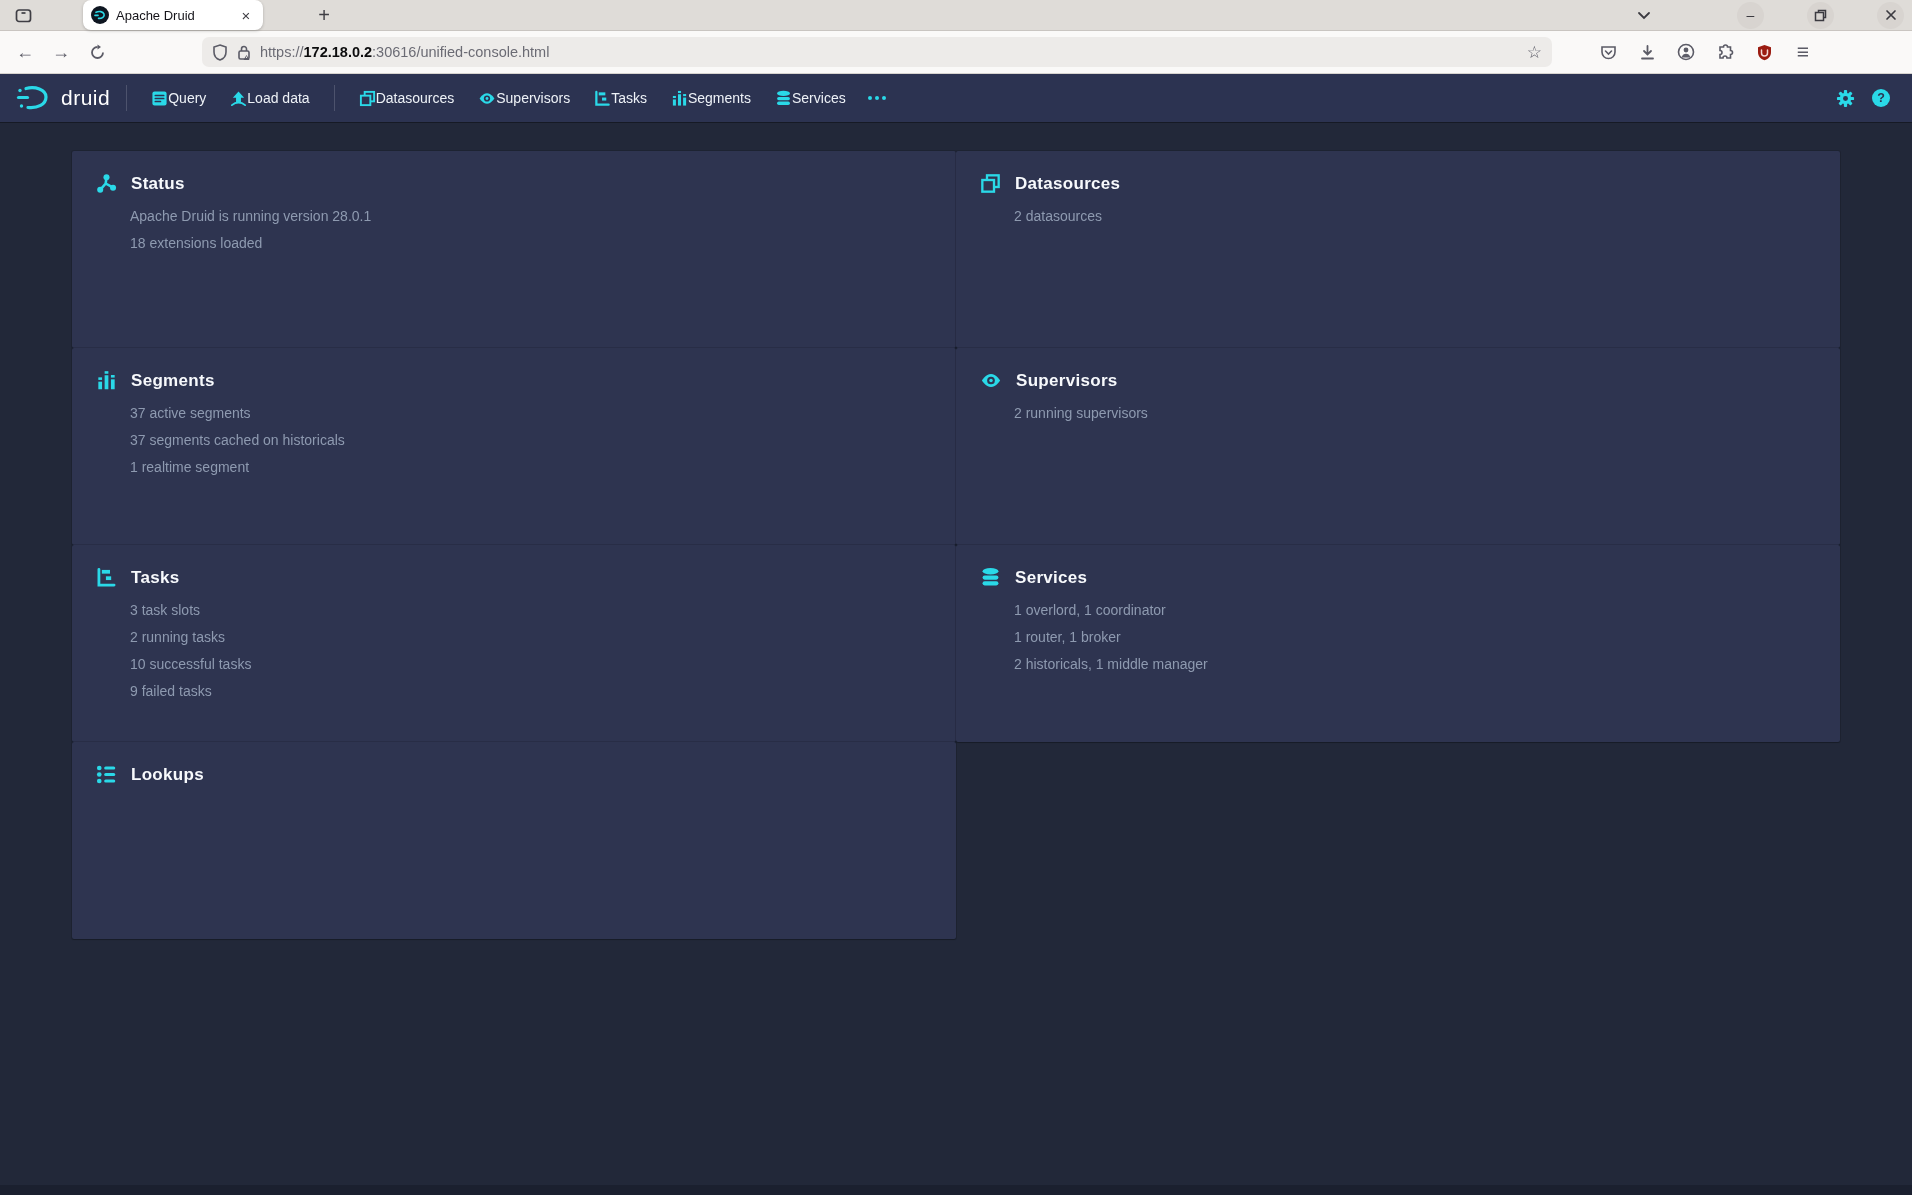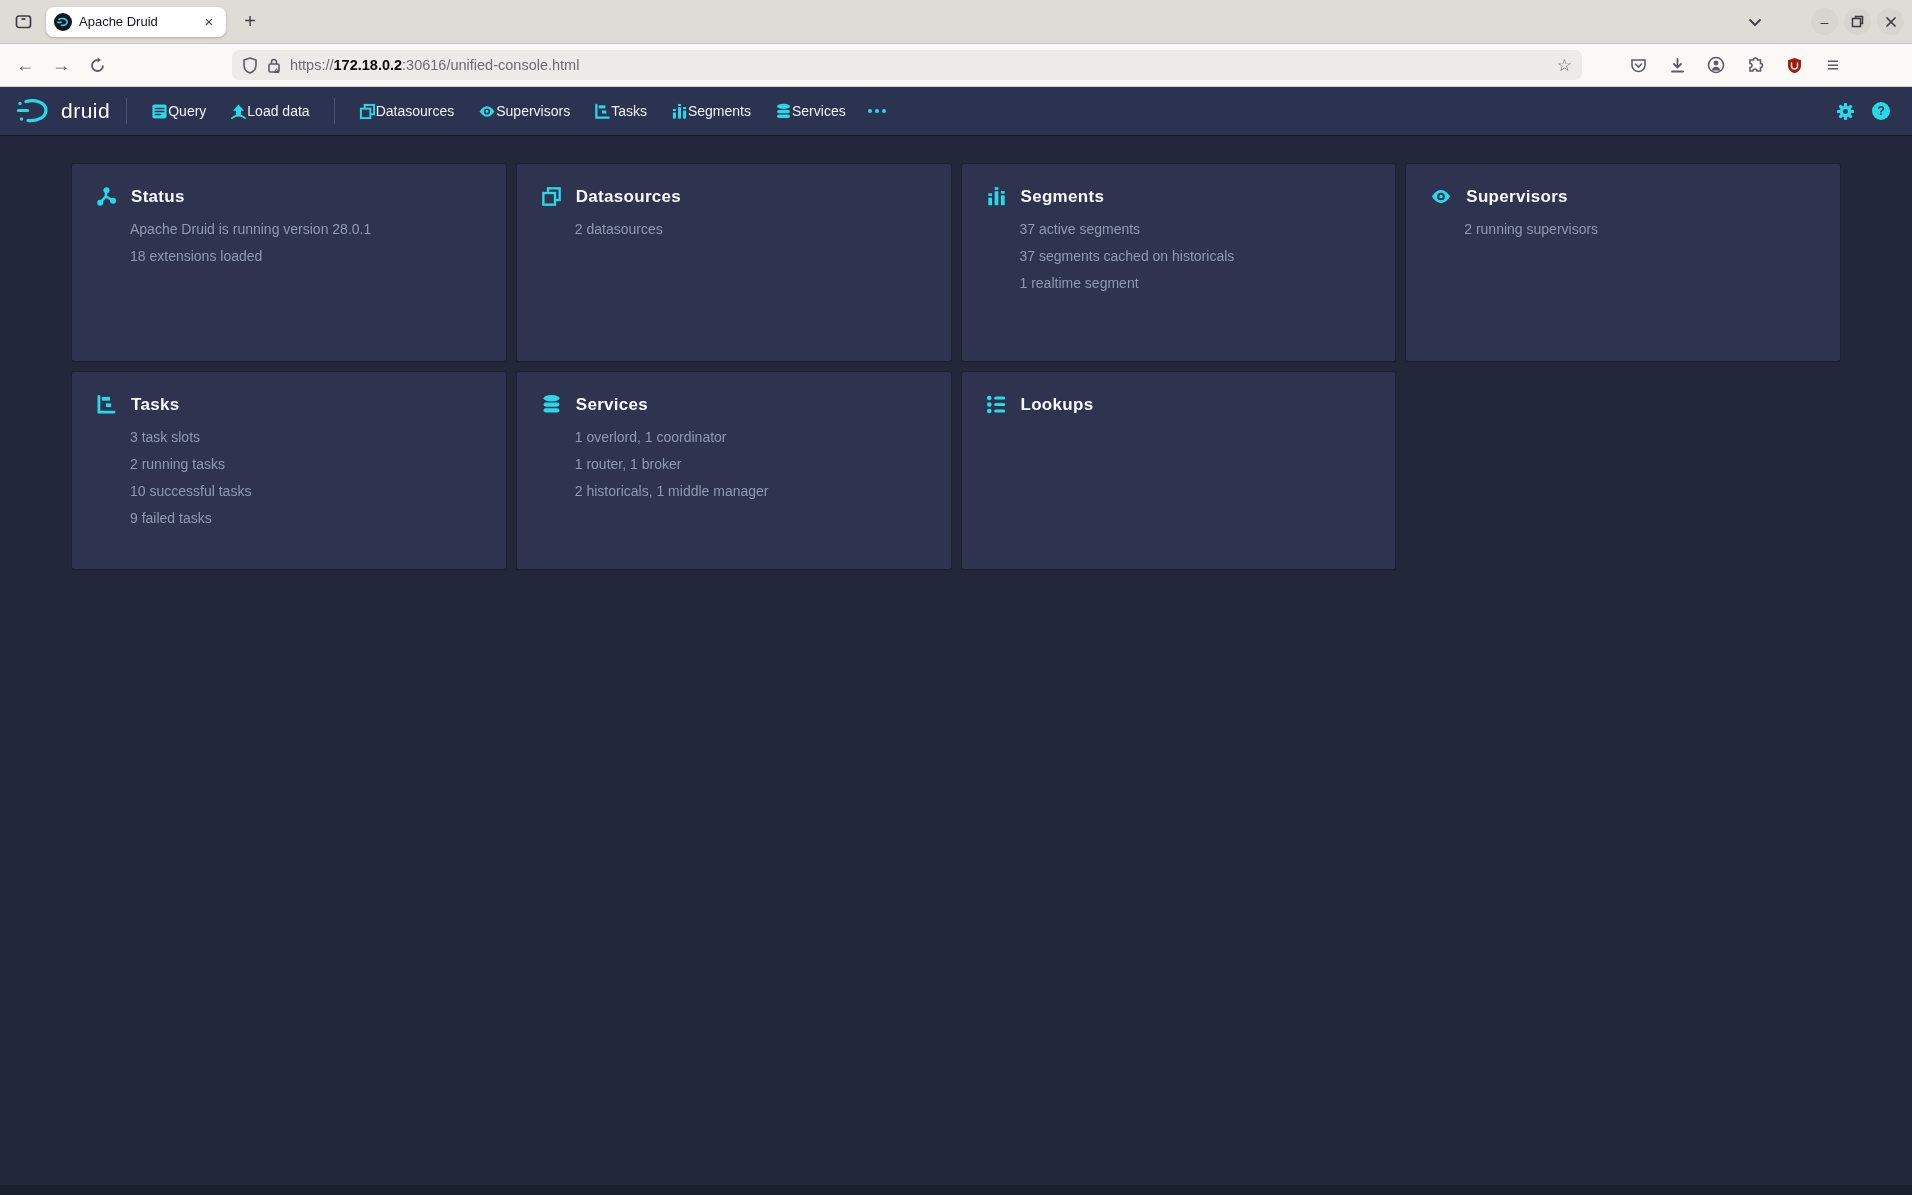--- a/index.html
+++ b/index.html
@@ -6,42 +6,42 @@
     --page-bg:#222839; --card-bg:#2e3450; --nav-bg:#2c3351; --accent:#2ad9e8;
     --body-text:#8e9ab0; --title-text:#f7f9fc; --nav-text:#eef2f7;
     --strip-bg:#dfdcd8; --toolbar-bg:#faf9f8; --urlbar-bg:#edebe9;
     --chrome-ink:#15141a; --chrome-dim:#5b5b66; --chrome-line:#c9c5c1;
   }
   *{margin:0;padding:0;box-sizing:border-box;}
   html,body{width:1912px;height:1195px;overflow:hidden;}
   body{font-family:"Liberation Sans","DejaVu Sans",sans-serif;background:var(--page-bg);}
 
   
-  .tabstrip{height:44px;background:var(--strip-bg);display:flex;align-items:center;
-    border-bottom:1px solid var(--chrome-line);padding:15px 8px;}
+  .tabstrip{height:31px;background:var(--strip-bg);display:flex;align-items:center;
+    border-bottom:1px solid var(--chrome-line);padding:15px 8px;gap:37px;}
   .ffview{width:30px;height:30px;display:flex;align-items:center;justify-content:center;
     border-radius:6px;margin-right:8px;}
   .tab{width:180px;height:30px;background:#fff;border-radius:8px;display:flex;align-items:center;
     padding:0 8px;box-shadow:0 1px 3px rgba(0,0,0,.22);gap:7px;}
   .tab-title{font-size:13px;color:var(--chrome-ink);flex:1;white-space:nowrap;overflow:hidden;}
   .tab-close{font-size:15px;color:#3f3e44;width:18px;height:18px;display:flex;align-items:center;
     justify-content:center;border-radius:4px;}
   .newtab{font-size:20px;color:#3f3e44;width:28px;height:28px;display:flex;align-items:center;
     justify-content:center;margin-left:10px;border-radius:6px;}
   .strip-spacer{flex:1;}
   .tab-chevron{margin-right:42px;display:flex;}
   .winbtn{width:27px;height:27px;border-radius:50%;background:#d8d4d0;display:flex;align-items:center;
     justify-content:center;margin-left:6px;color:#3b3a40;font-size:14px;}
 
   .toolbar{height:43px;background:var(--toolbar-bg);display:flex;align-items:center;
     border-bottom:1px solid #d7d3cf;padding:0 10px;}
   .navbtn{width:30px;height:30px;display:flex;align-items:center;justify-content:center;
     color:var(--chrome-dim);font-size:18px;border-radius:6px;margin-right:6px;}
   .urlbar{flex:0 0 1350px;height:30px;background:var(--urlbar-bg);border-radius:7px;display:flex;
-    align-items:center;padding:0 10px;margin-left:114px;gap:8px;}
+    align-items:center;padding:0 10px;margin-left:84px;gap:8px;}
   .urltext{font-size:14.5px;flex:1;white-space:nowrap;overflow:hidden;}
   .urltext .scheme,.urltext .rest{color:#6b6b74;}
   .urltext .host{color:#0c0c0d;font-weight:700;}
   .star{font-size:17px;color:var(--chrome-dim);}
   .toolicons{display:flex;align-items:center;margin-left:42px;gap:11px;}
   .toolicons .ticon{width:28px;height:28px;display:flex;align-items:center;justify-content:center;
     color:var(--chrome-dim);font-size:17px;border-radius:6px;}
 
   
   .navbar{height:48px;background:var(--nav-bg);display:flex;align-items:center;padding:0 16px;
@@ -52,21 +52,21 @@
   .navitem{display:flex;align-items:center;color:var(--nav-text);font-size:14px;
     padding:6px 12px;border-radius:3px;cursor:pointer;}
   .nav-spacer{flex:1;}
   .navicon-right{width:30px;height:30px;display:flex;align-items:center;justify-content:center;
     margin-left:6px;cursor:pointer;}
   .dots{display:flex;gap:3px;padding:6px 10px;}
   .dots i{width:4px;height:4px;border-radius:50%;background:var(--accent);}
 
   
   .content{padding:29px 72px 0 72px;}
-  .cardgrid{display:grid;grid-template-columns:repeat(4,1fr);grid-auto-rows:197px;gap:11px;}
+  .cardgrid{display:grid;grid-template-columns:repeat(2,1fr);grid-auto-rows:197px;}
   .card{background:var(--card-bg);border-radius:2px;padding:22px 24px;cursor:pointer;
     box-shadow:0 0 0 1px rgba(0,0,0,.12),0 1px 1px rgba(0,0,0,.2);}
   .card-head{display:flex;align-items:center;gap:14px;}
   .card-title{color:var(--title-text);font-size:17px;font-weight:700;letter-spacing:.3px;}
   .card-body{margin-top:9px;padding-left:34px;}
   .card-line{color:var(--body-text);font-size:14px;line-height:27px;}
 
   .footer-strip{position:absolute;left:0;bottom:0;width:100%;height:10px;background:#1b202f;}
 
   svg{display:block;}

